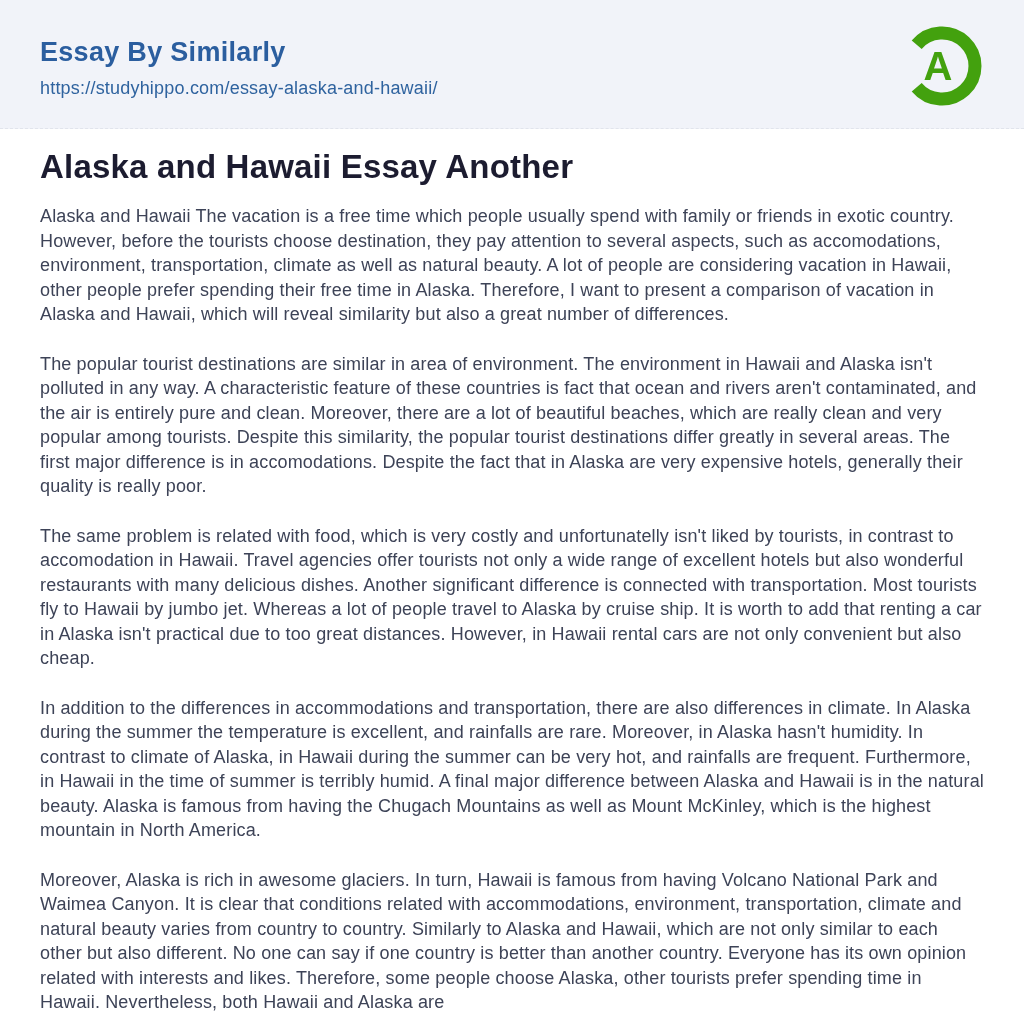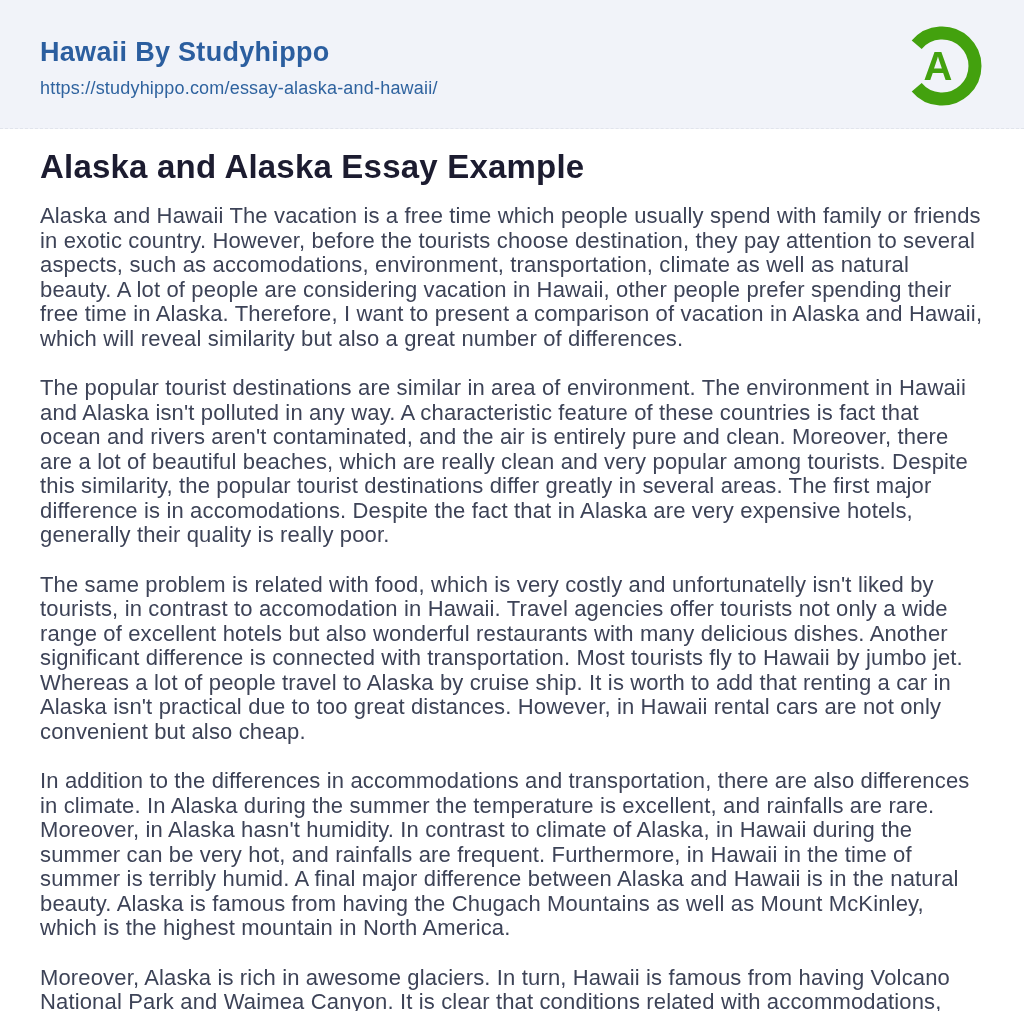--- a/index.html
+++ b/index.html
@@ -44,42 +44,42 @@
   .main-content { padding: 19px 40px 0 40px; }
   .article-title {
     color: #1c1c30;
     font-size: 33px;
     font-weight: 700;
     letter-spacing: 0.2px;
     margin-bottom: 18px;
   }
   .essay-body p {
     color: #3d4357;
-    font-size: 22px;
+    font-size: 18px;
     line-height: 24.5px;
     letter-spacing: 0.15px;
     margin-bottom: 25px;
   }
 </style>
 </head>
 <body>
 
 <header class="page-header">
   <div class="header-text">
-    <div class="site-title">Hawaii By Studyhippo</div>
+    <div class="site-title">Essay By Similarly</div>
     <a class="site-url">https://studyhippo.com/essay-alaska-and-hawaii/</a>
   </div>
   <svg class="logo" viewBox="0 0 84 84" aria-hidden="true">
     <path d="M16.7 20.8 A33 33 0 1 1 16.7 63.2" fill="none" stroke="#43a10e" stroke-width="13" stroke-linecap="butt"></path>
     <text class="logo-a" x="38" y="56" text-anchor="middle">A</text>
   </svg>
 </header>
 
 <main class="main-content">
-  <h1 class="article-title">Alaska and Alaska Essay Example</h1>
+  <h1 class="article-title">Alaska and Hawaii Essay Another</h1>
   <div class="essay-body">
       <p>Alaska and Hawaii The vacation is a free time which people usually spend with family or friends in exotic country. However, before the tourists choose destination, they pay attention to several aspects, such as accomodations, environment, transportation, climate as well as natural beauty. A lot of people are considering vacation in Hawaii, other people prefer spending their free time in Alaska. Therefore, I want to present a comparison of vacation in Alaska and Hawaii, which will reveal similarity but also a great number of differences.</p>
       <p>The popular tourist destinations are similar in area of environment. The environment in Hawaii and Alaska isn't polluted in any way. A characteristic feature of these countries is fact that ocean and rivers aren't contaminated, and the air is entirely pure and clean. Moreover, there are a lot of beautiful beaches, which are really clean and very popular among tourists. Despite this similarity, the popular tourist destinations differ greatly in several areas. The first major difference is in accomodations. Despite the fact that in Alaska are very expensive hotels, generally their quality is really poor.</p>
       <p>The same problem is related with food, which is very costly and unfortunatelly isn't liked by tourists, in contrast to accomodation in Hawaii. Travel agencies offer tourists not only a wide range of excellent hotels but also wonderful restaurants with many delicious dishes. Another significant difference is connected with transportation. Most tourists fly to Hawaii by jumbo jet. Whereas a lot of people travel to Alaska by cruise ship. It is worth to add that renting a car in Alaska isn't practical due to too great distances. However, in Hawaii rental cars are not only convenient but also cheap.</p>
       <p>In addition to the differences in accommodations and transportation, there are also differences in climate. In Alaska during the summer the temperature is excellent, and rainfalls are rare. Moreover, in Alaska hasn't humidity. In contrast to climate of Alaska, in Hawaii during the summer can be very hot, and rainfalls are frequent. Furthermore, in Hawaii in the time of summer is terribly humid. A final major difference between Alaska and Hawaii is in the natural beauty. Alaska is famous from having the Chugach Mountains as well as Mount McKinley, which is the highest mountain in North America.</p>
       <p>Moreover, Alaska is rich in awesome glaciers. In turn, Hawaii is famous from having Volcano National Park and Waimea Canyon. It is clear that conditions related with accommodations, environment, transportation, climate and natural beauty varies from country to country. Similarly to Alaska and Hawaii, which are not only similar to each other but also different. No one can say if one country is better than another country. Everyone has its own opinion related with interests and likes. Therefore, some people choose Alaska, other tourists prefer spending time in Hawaii. Nevertheless, both Hawaii and Alaska are</p>
     </div>
 </main>
 
 </body></html>

